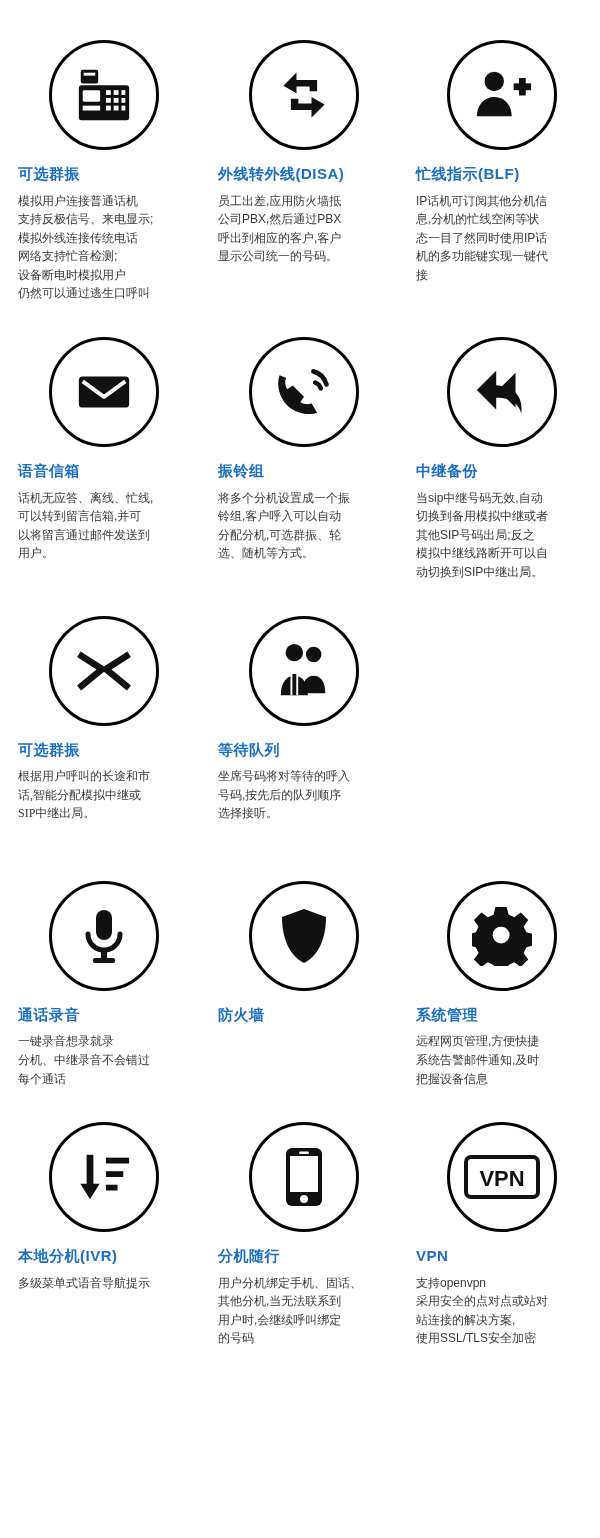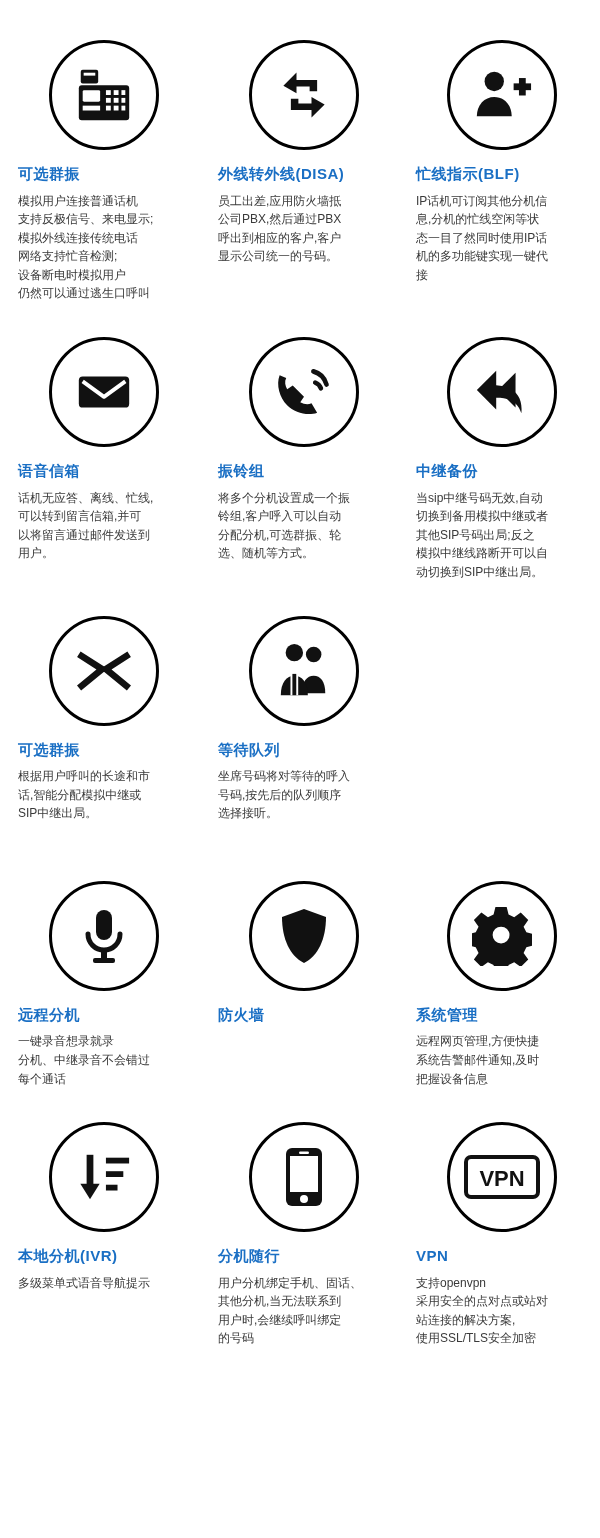--- a/index.html
+++ b/index.html
@@ -196,21 +196,21 @@
       <div class="icon-wrap">
         <div class="circle">
           <svg width="60" height="56" viewBox="0 0 64 60" fill="none" stroke="#111" stroke-width="7" stroke-linecap="square">
             <path d="M8 14 L30 28 L8 46"></path>
             <path d="M56 14 L34 28 L56 46"></path>
             <path d="M8 14 L22 14" stroke-width="0"></path>
           </svg>
         </div>
       </div>
       <div class="title">可选群振</div>
-      <div class="desc" style="white-space: pre-line;">根据用户呼叫的长途和市
+      <div class="desc" style="white-space: pre-line; font-family: Liberation Serif, serif;">根据用户呼叫的长途和市
 话,智能分配模拟中继或
 SIP中继出局。</div>
     </div>
 
     <div class="cell c2">
       <div class="icon-wrap">
         <div class="circle">
           <svg width="58" height="60" viewBox="0 0 60 62" fill="#111">
             <circle cx="40" cy="14" r="8"></circle>
             <path d="M28 54 c0-12 5-18 12-18 s12 6 12 18 z"></path>
@@ -234,21 +234,21 @@
       <div class="icon-wrap">
         <div class="circle">
           <svg width="50" height="60" viewBox="0 0 44 60" fill="#111">
             <rect x="14" y="4" width="16" height="30" rx="8"></rect>
             <path d="M6 28 c0 9 7 16 16 16 s16-7 16-16" stroke="#111" stroke-width="5" fill="none" stroke-linecap="round"></path>
             <rect x="19" y="44" width="6" height="10"></rect>
             <rect x="11" y="52" width="22" height="5" rx="2"></rect>
           </svg>
         </div>
       </div>
-      <div class="title">远程分机</div>
+      <div class="title">通话录音</div>
       <div class="desc" style="white-space: pre-line;">一键录音想录就录
 分机、中继录音不会错过
 每个通话</div>
     </div>
 
     <div class="cell c2">
       <div class="icon-wrap">
         <div class="circle">
           <svg width="52" height="60" viewBox="0 0 48 60" fill="#111">
             <path d="M24 3 L46 11 C46 33 38 50 24 57 C10 50 2 33 2 11 Z"></path>

